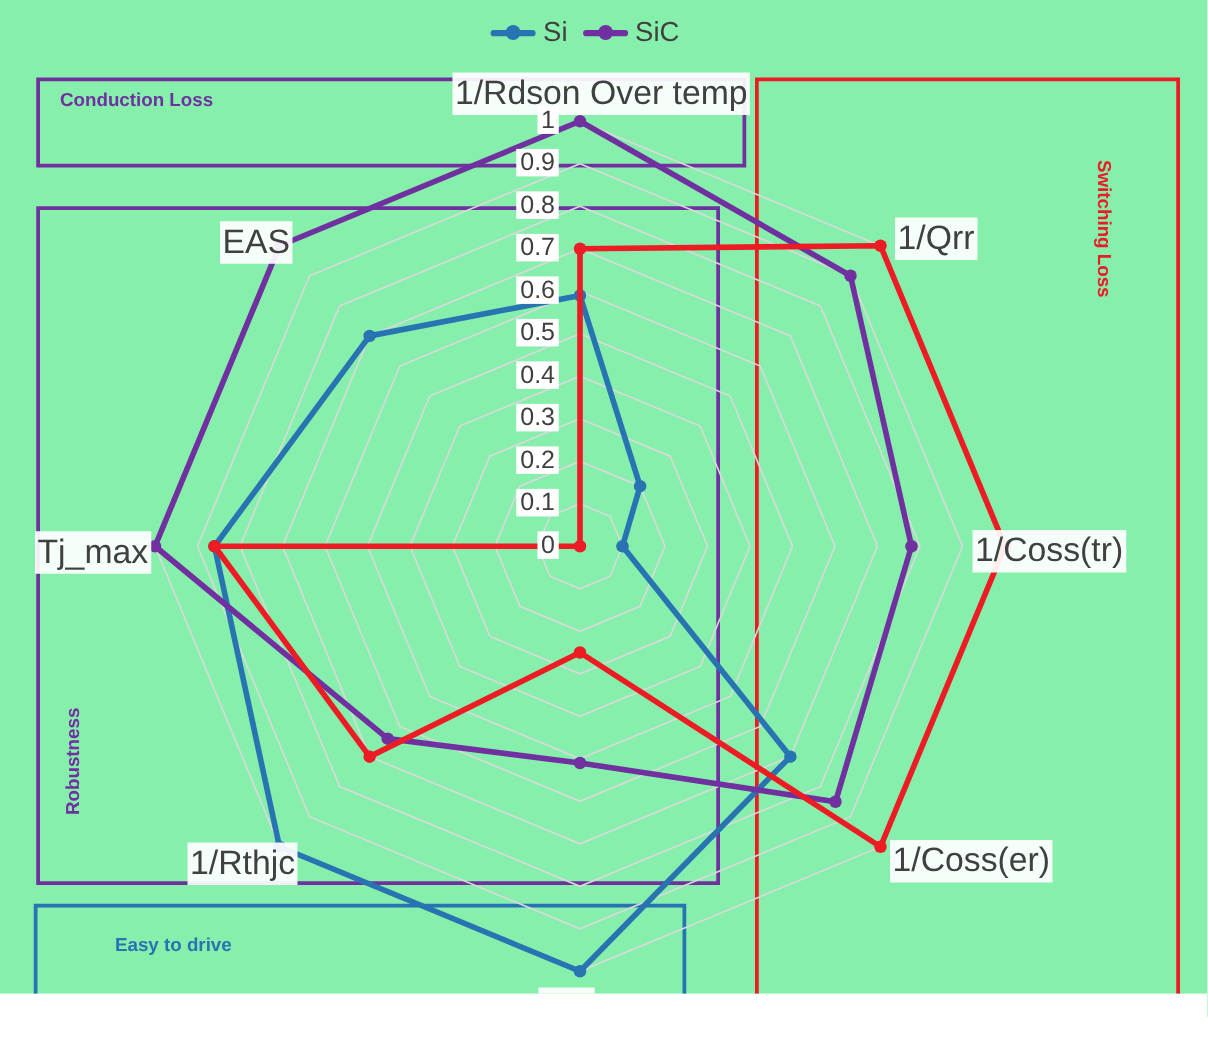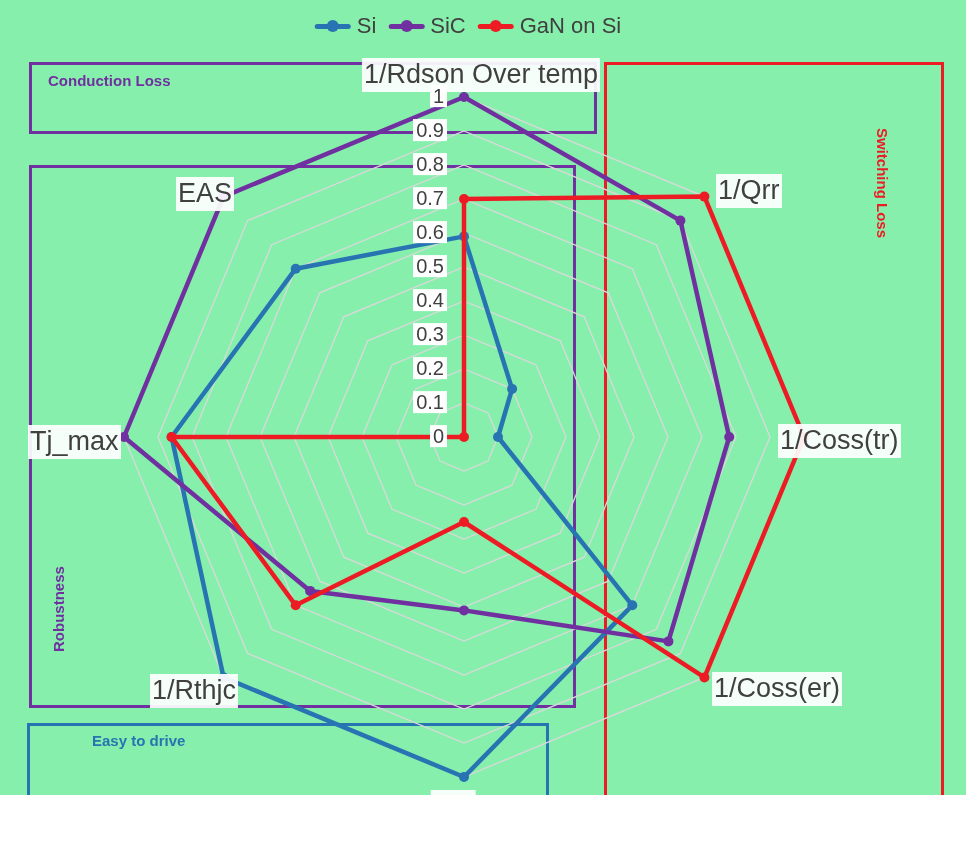--- a/index.html
+++ b/index.html
@@ -57,35 +57,31 @@
 
   <div class="legend">
     <div class="legend-item">
       <span class="swatch" style="background: rgb(40, 115, 178);"></span>
       <span>Si</span>
     </div>
     <div class="legend-item">
       <span class="swatch" style="background: rgb(112, 48, 160);"></span>
       <span>SiC</span>
     </div>
-    <div class="legend-item">
-      <span class="swatch" style="background: rgb(237, 28, 36);"></span>
-      <span>GaN on Si</span>
-    </div>
   </div>
 
   <div class="group-box box-conduction" style="border-color: rgb(112, 48, 160);"></div>
   <div class="group-box box-switching" style="border-color: rgb(237, 28, 36);"></div>
   <div class="group-box box-robustness" style="border-color: rgb(112, 48, 160);"></div>
   <div class="group-box box-easy" style="border-color: rgb(40, 115, 178);"></div>
 
   <div class="group-label lbl-conduction" style="color: rgb(112, 48, 160);">Conduction Loss</div>
   <div class="group-label lbl-switching" style="color: rgb(237, 28, 36);">Switching Loss</div>
   <div class="group-label lbl-robustness" style="color: rgb(112, 48, 160);">Robustness</div>
-  <div class="group-label lbl-easy" style="color: rgb(40, 115, 178);">Easy to drive</div>
+  <div class="group-label lbl-easy" style="color: rgb(40, 115, 178); margin-top: 16px;">Easy to drive</div>
 
   <svg class="chart" width="966" height="843" viewBox="0 0 966 843">
     <g id="rings-layer">
         <polygon points="464.0,403.0 488.0,413.0 498.0,437.0 488.0,461.0 464.0,471.0 440.0,461.0 430.0,437.0 440.0,413.0" fill="none" stroke="#D9D9D9" stroke-width="1.3"></polygon>
         <polygon points="464.0,369.0 512.1,388.9 532.0,437.0 512.1,485.1 464.0,505.0 415.9,485.1 396.0,437.0 415.9,388.9" fill="none" stroke="#D9D9D9" stroke-width="1.3"></polygon>
         <polygon points="464.0,335.0 536.1,364.9 566.0,437.0 536.1,509.1 464.0,539.0 391.9,509.1 362.0,437.0 391.9,364.9" fill="none" stroke="#D9D9D9" stroke-width="1.3"></polygon>
         <polygon points="464.0,301.0 560.2,340.8 600.0,437.0 560.2,533.2 464.0,573.0 367.8,533.2 328.0,437.0 367.8,340.8" fill="none" stroke="#D9D9D9" stroke-width="1.3"></polygon>
         <polygon points="464.0,267.0 584.2,316.8 634.0,437.0 584.2,557.2 464.0,607.0 343.8,557.2 294.0,437.0 343.8,316.8" fill="none" stroke="#D9D9D9" stroke-width="1.3"></polygon>
         <polygon points="464.0,233.0 608.2,292.8 668.0,437.0 608.2,581.2 464.0,641.0 319.8,581.2 260.0,437.0 319.8,292.8" fill="none" stroke="#D9D9D9" stroke-width="1.3"></polygon>
         <polygon points="464.0,199.0 632.3,268.7 702.0,437.0 632.3,605.3 464.0,675.0 295.7,605.3 226.0,437.0 295.7,268.7" fill="none" stroke="#D9D9D9" stroke-width="1.3"></polygon>

